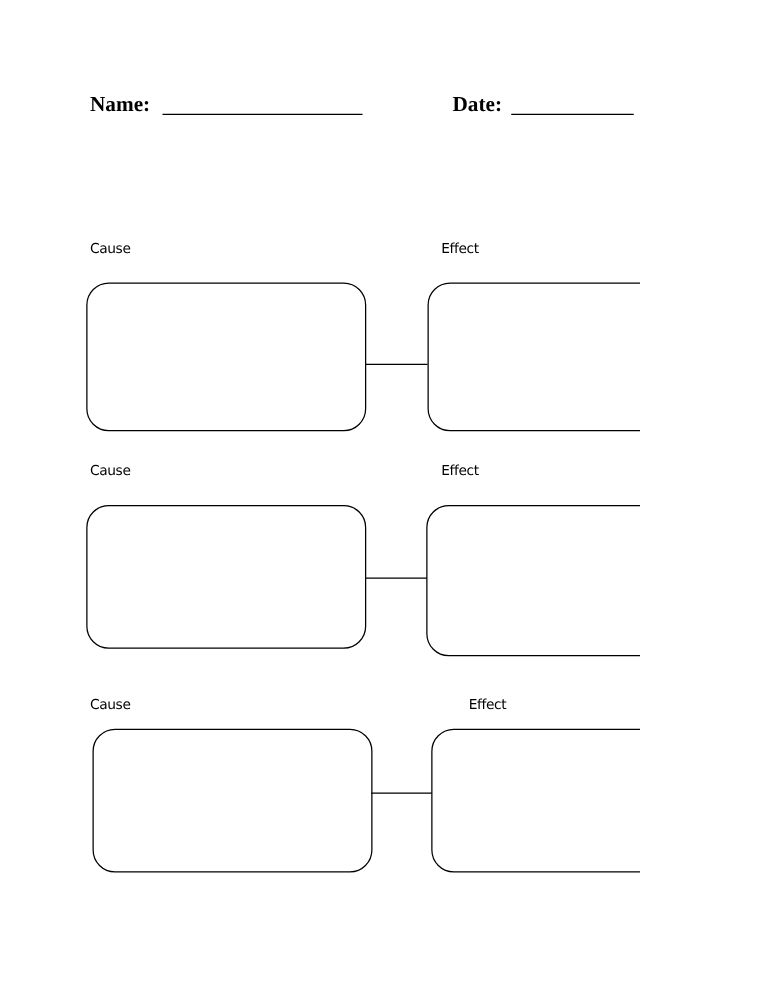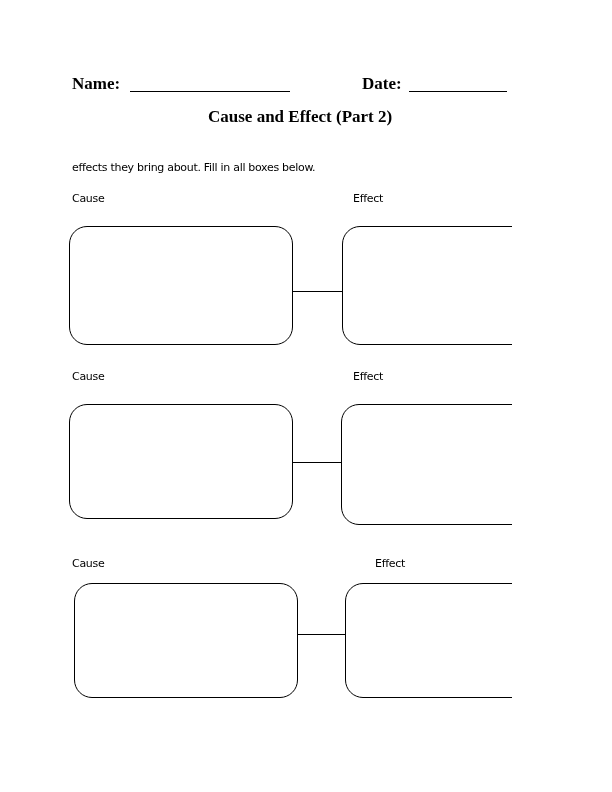--- a/index.html
+++ b/index.html
@@ -11,23 +11,21 @@
 </style>
 </head>
 <body>
 
 <div class="page">
   <span class="serif" style="left:72px;top:74px;font-size:17px;">Name:</span>
   <div style="position:absolute;left:130px;top:91px;width:160px;border-top:1px solid #000;"></div>
   <span class="serif" style="left:362px;top:74px;font-size:17px;">Date:</span>
   <div style="position:absolute;left:409px;top:91px;width:98px;border-top:1px solid #000;"></div>
 
-  <span class="serif" style="left:208px;top:107px;font-size:17px;">Cause and Effect (Part 2)</span>
 
-  <span class="sans" style="left:72px;top:161px;">effects they bring about. Fill in all boxes below.</span>
 
   <span class="sans" style="left:72px;top:192px;">Cause</span>
   <span class="sans" style="left:353px;top:192px;">Effect</span>
   <div class="box" style="left:69px;top:226px;width:224px;height:119px;"></div>
   <div class="conn" style="left:292px;top:291px;width:50px;"></div>
   <div class="box" style="left:342px;top:226px;width:227px;height:119px;"></div>
 
   <span class="sans" style="left:72px;top:370px;">Cause</span>
   <span class="sans" style="left:353px;top:370px;">Effect</span>
   <div class="box" style="left:69px;top:404px;width:224px;height:115px;"></div>

